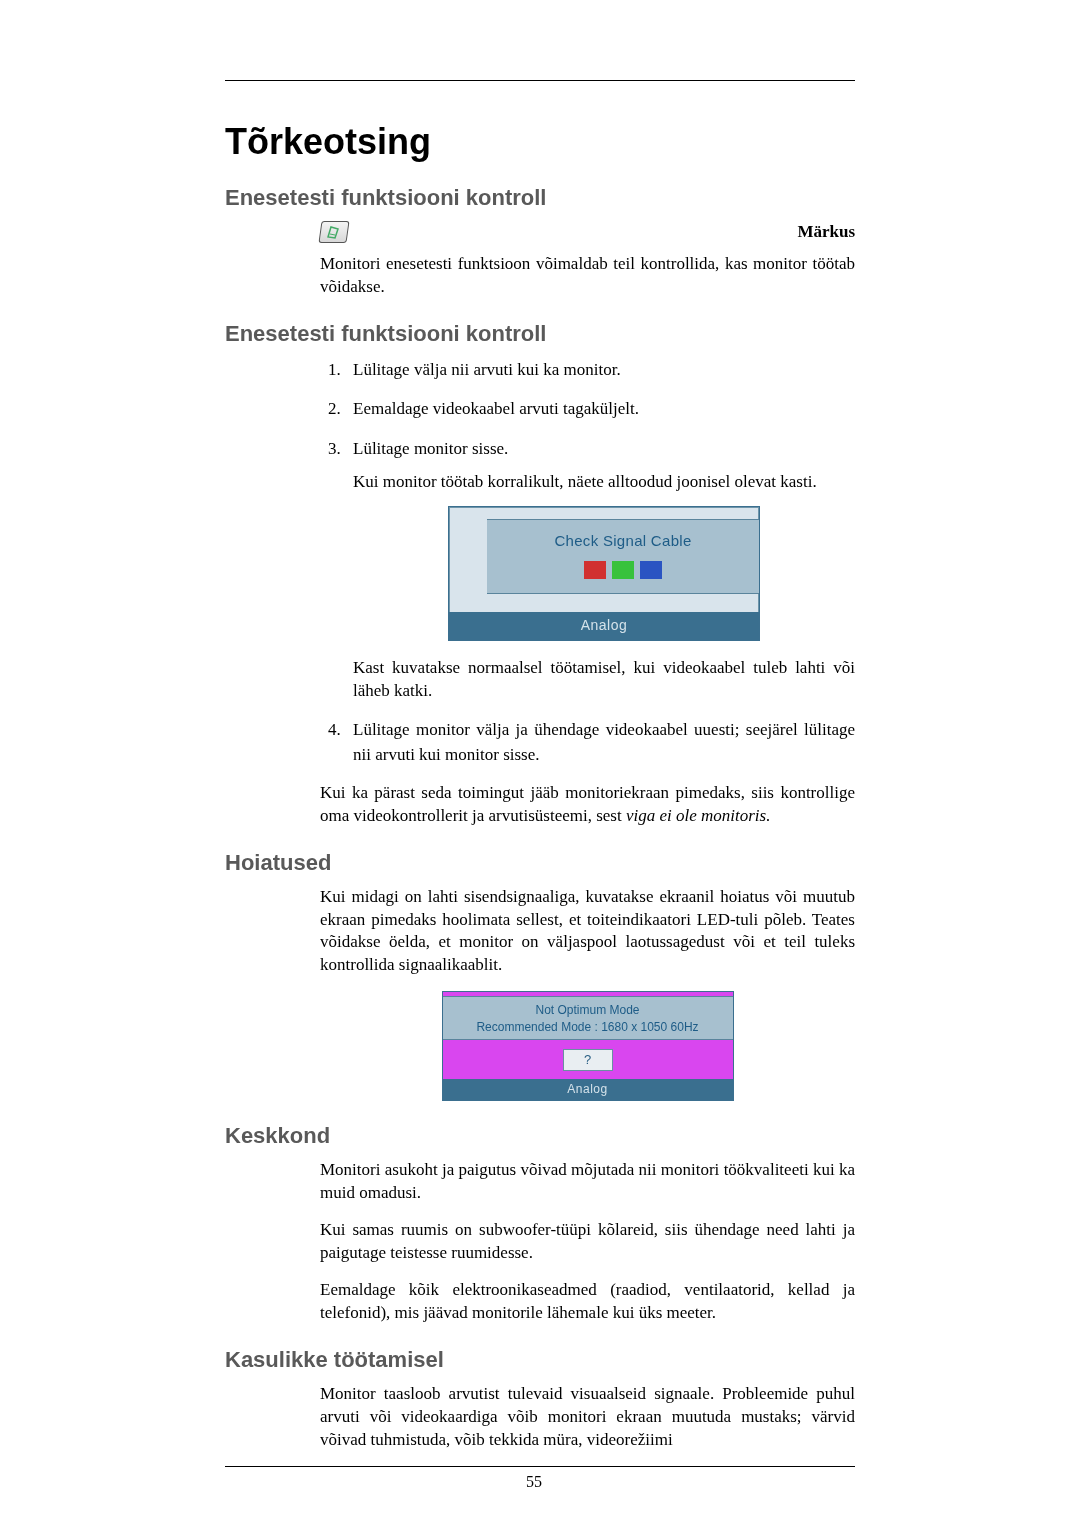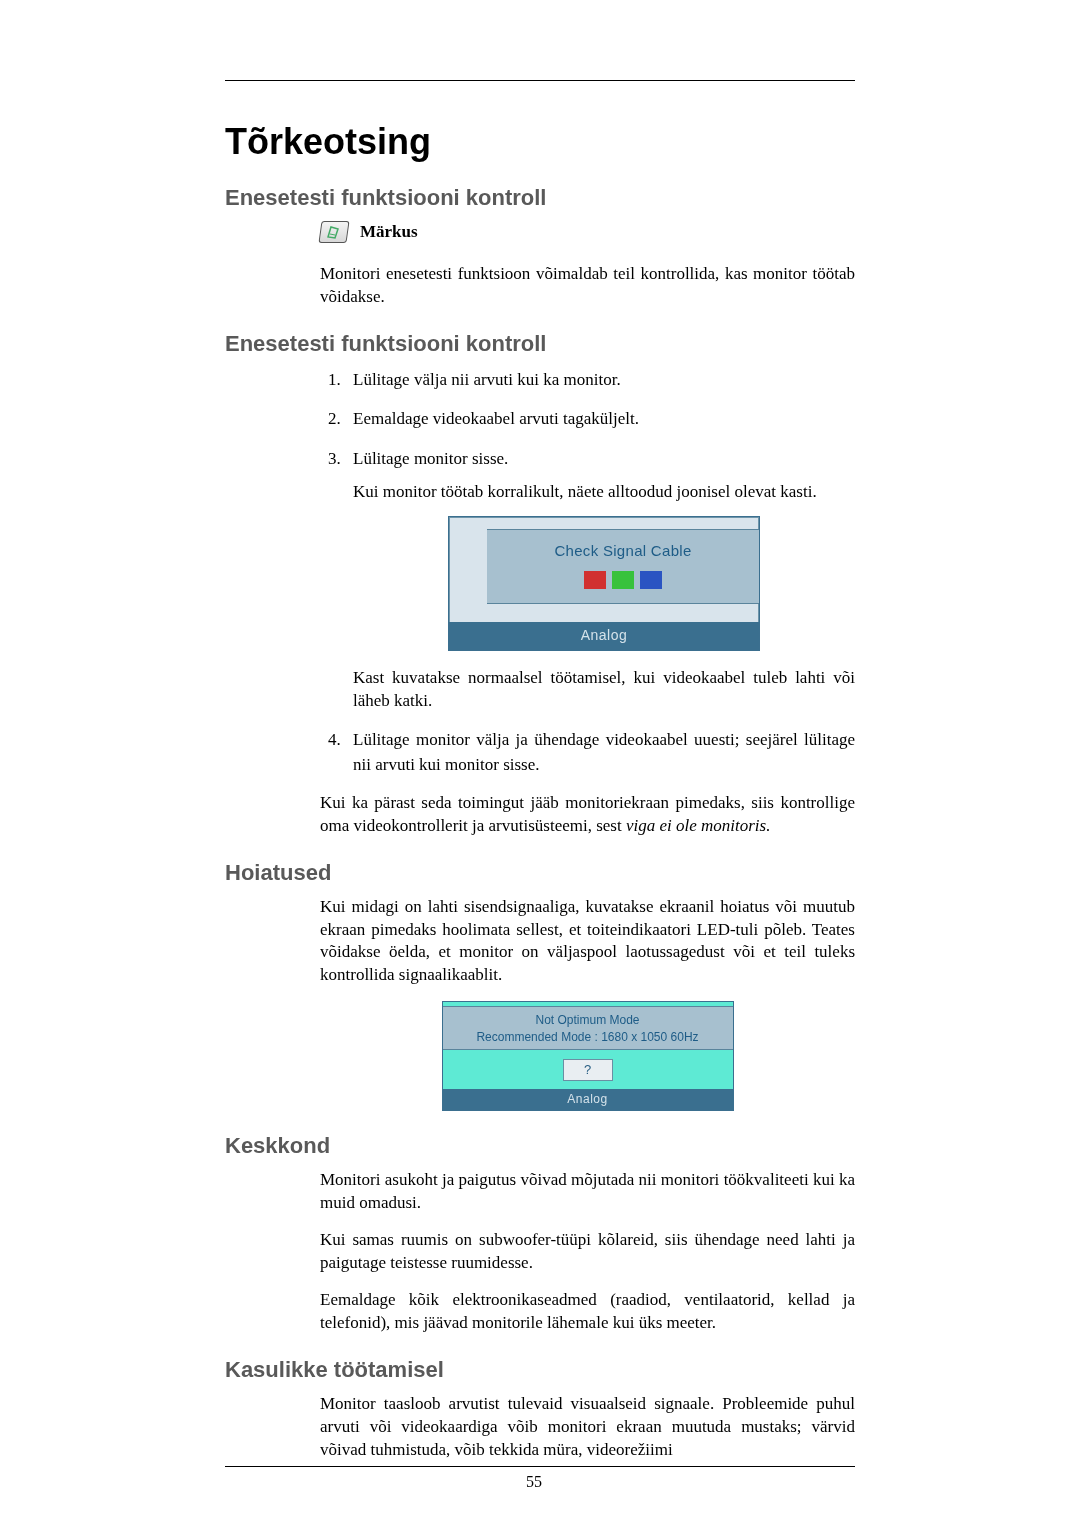--- a/index.html
+++ b/index.html
@@ -30,24 +30,25 @@
   h2 {
     font-family: Arial, Helvetica, sans-serif;
     font-size: 22px;
     font-weight: bold;
     color: #595959;
     margin: 22px 0 10px 0;
   }
   .note-line {
     margin-left: 95px;
     margin-top: 6px;
-    margin-bottom: 20px;
+    margin-bottom: 10px;
     display: flex;
     align-items: center;
-    gap: 12px;
+    gap: 6px;
+    justify-content: space-between;
   }
   .note-icon {
     display: inline-flex;
     justify-content: center;
     align-items: center;
     width: 26px;
     height: 20px;
     border: 1.5px solid #555;
     border-radius: 3px;
     background: linear-gradient(#f4f4f4,#d8d8d8);
@@ -120,21 +121,21 @@
     padding:3px 0 4px 0;
     margin-top:18px;
     letter-spacing:0.5px;
   }
   .ui-box.big .band { padding-bottom: 14px; }
   
   .ui-box2 {
     width: 290px;
     margin: 6px auto 10px auto;
     border: 1.5px solid #3b6f8f;
-    background:#5eead4;
+    background:#d946ef;
     font-family: Arial, Helvetica, sans-serif;
   }
   .ui-box2 .band {
     background:#a7c0cf;
     border-top:1px solid #5a849c;
     border-bottom:1px solid #5a849c;
     text-align:center;
     color:#1e5c87;
     font-size:12px;
     padding:5px 4px 4px 4px;

